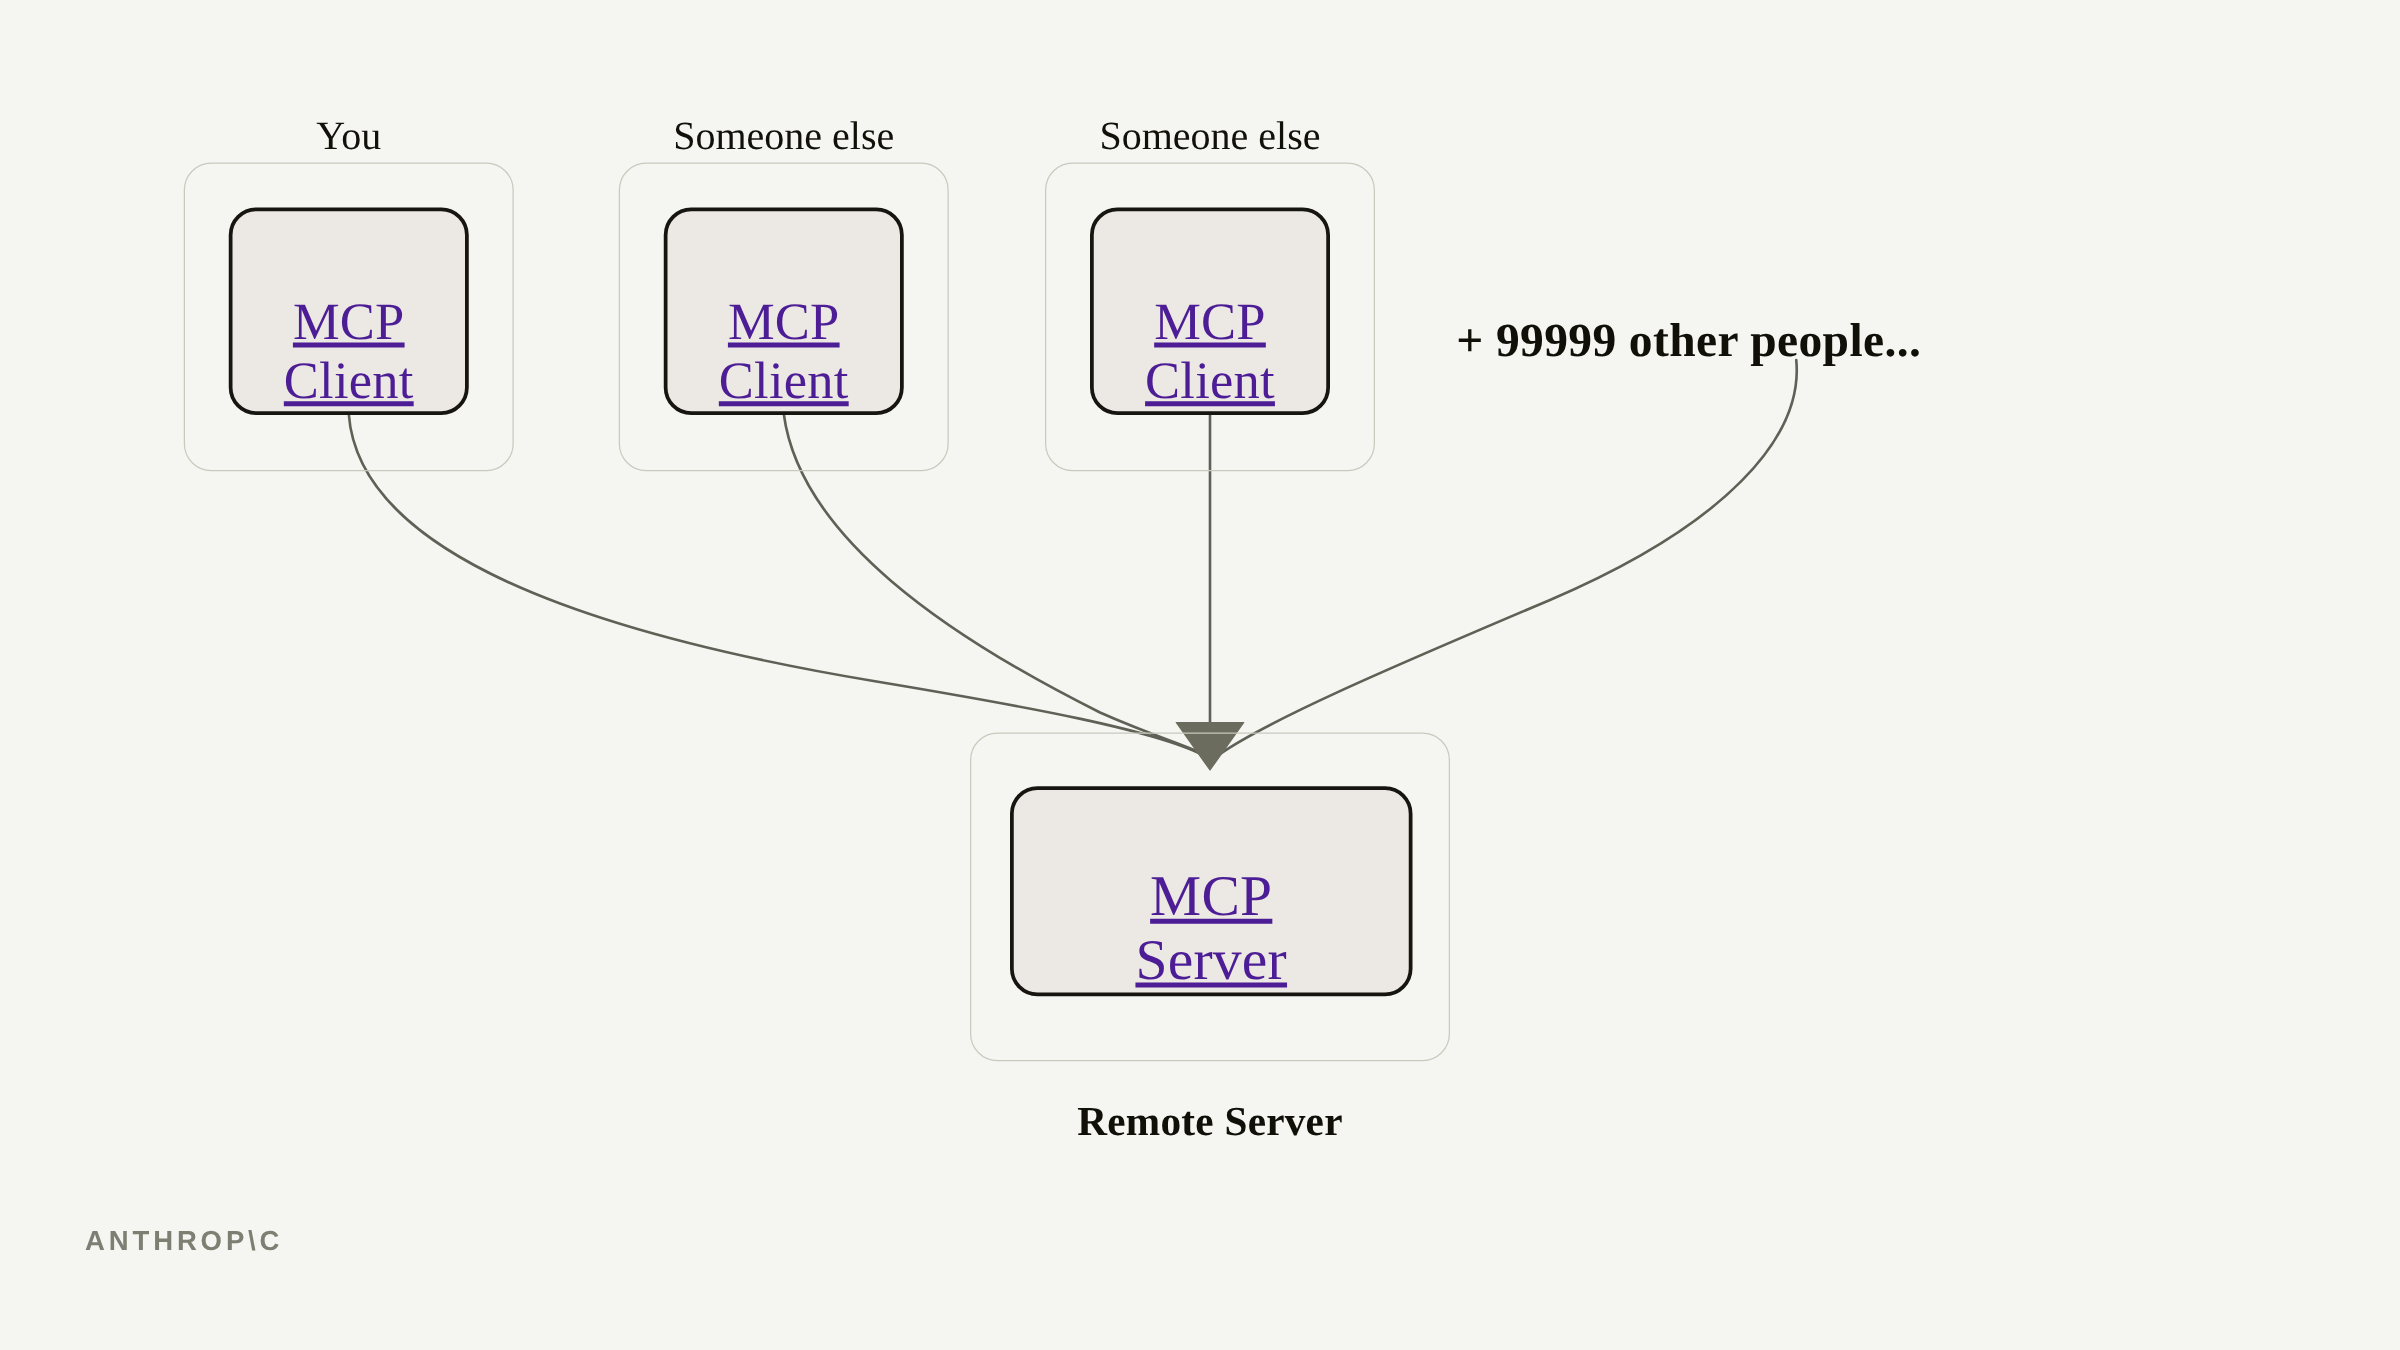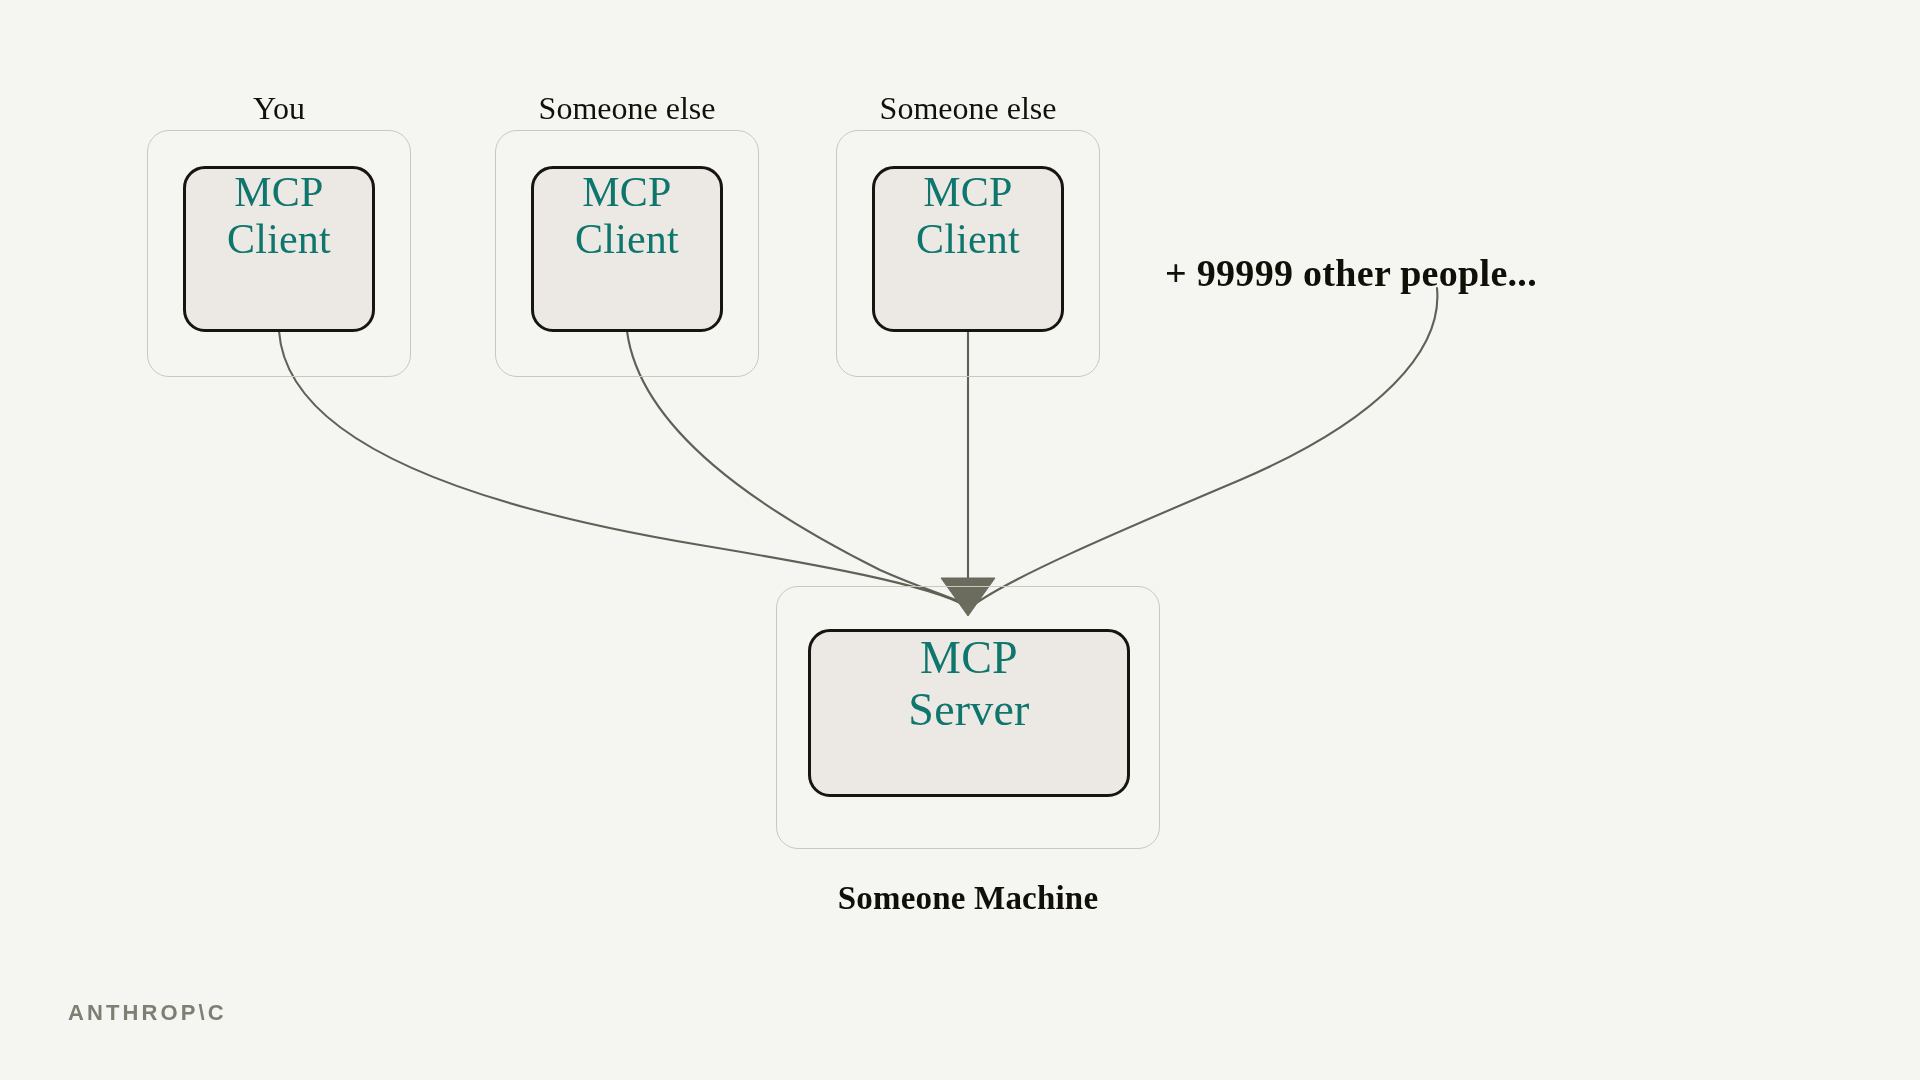--- a/index.html
+++ b/index.html
@@ -39,25 +39,26 @@
     background: transparent;
   }
   
   .node-box {
     position: absolute;
     box-sizing: border-box;
     border: 3px solid #16150F;
     border-radius: 22px;
     background: #ECE8E4;
     display: flex;
-    align-items: flex-start;
+    align-items: flex-end;
     justify-content: center;
     text-align: center;
     line-height: 1.12;
-    color: #0f766e;
+    color: #4c1d95;
+    text-decoration: underline;
   }
   .node-label {
     font-size: 42px;
     letter-spacing: 0.2px;
     white-space: pre-line;
   }
   .node-label.server {
     font-size: 46px;
   }
   
@@ -83,21 +84,21 @@
   }
   #remote-caption {
     font-size: 33px;
     letter-spacing: 0.2px;
     text-align: center;
   }
   
   #wordmark {
     position: absolute;
     left: 68px;
-    top: 1000px;
+    top: 980px;
     font-family: "Liberation Sans", "DejaVu Sans", sans-serif;
     font-size: 22px;
     font-weight: 700;
     letter-spacing: 3.1px;
     color: #7C7F72;
     white-space: nowrap;
   }
 </style>
 </head>
 <body>
@@ -135,17 +136,17 @@
 Client</span>
   </div>
 
   <div class="bold-note" id="people-note" style="left:1165px; top:233px;">+ 99999 other people...</div>
 
   <div class="host-box" style="left:776px; top:586px; width:384px; height:263px;"></div>
   <div class="node-box" style="left:808px; top:629px; width:322px; height:168px;">
     <span class="node-label server">MCP
 Server</span>
   </div>
-  <div class="bold-note" id="remote-caption" style="left:776px; top:862px; width:384px;">Someone Machine</div>
+  <div class="bold-note" id="remote-caption" style="left:776px; top:862px; width:384px;">Remote Server</div>
 
   <div id="wordmark">ANTHROP\C</div>
 
 </div>
 
 </body></html>

